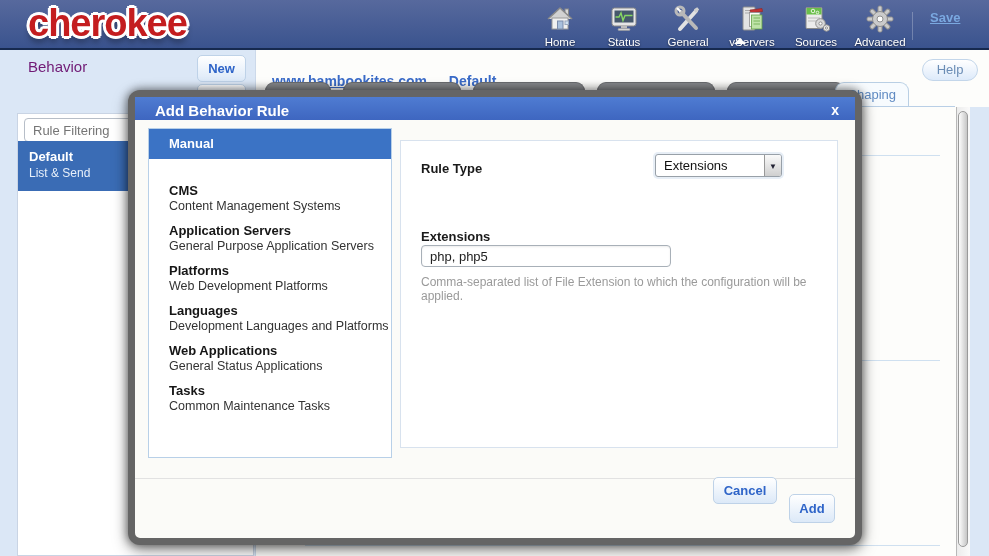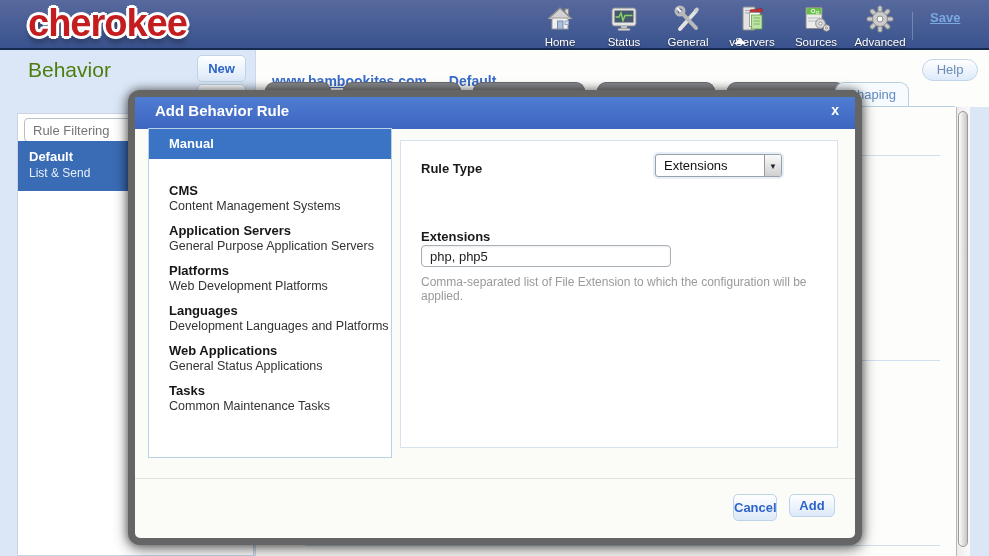--- a/index.html
+++ b/index.html
@@ -65,21 +65,21 @@
     background:linear-gradient(to right,#ececec,#fafafa); border-left:1px solid #b8b8b8;
   }
   .scroll-thumb {
     position:absolute; left:958px; top:111px; width:10px; height:436px;
     border-radius:6px; border:1px solid #9a9a9a;
     background:linear-gradient(to right,#fdfdfd,#c6c6c6);
   }
   .blue-strip { position:absolute; left:970px; top:107px; width:19px; height:449px; background:#dbe7f6; }
 
   
-  .sb-title { position:absolute; left:28px; top:58px; font-size:21px; color:#4d7c0f; }
+  .sb-title { position:absolute; left:28px; top:58px; font-size:15px; color:#701a75; }
   .btn {
     background:linear-gradient(#ffffff,#dce9f8); border:1px solid #bed2e8; border-radius:5px;
     color:#2e64c8; font-weight:bold; font-size:13px; text-align:center; cursor:pointer;
     font-family:"Liberation Sans", sans-serif;
   }
   .new-btn { position:absolute; left:197px; top:55px; width:49px; height:27px; }
   .clone-btn { position:absolute; left:197px; top:84px; width:49px; height:27px; }
   .rules-panel {
     position:absolute; left:17px; top:113px; width:237px; height:443px;
     background:#fff; border:1px solid #c9d4e4;
@@ -97,21 +97,21 @@
   .rule-selected .rtype { font-size:12px; color:#e8f0fa; margin-top:2px; }
 
   
   .modal {
     position:absolute; left:128px; top:90px; width:734px; height:455px;
     border:7px solid rgba(88,88,88,0.92); border-radius:12px;
     background:#fbfbf8; z-index:50;
     box-shadow:0 0 9px 1px rgba(0,0,0,0.45), 0 5px 16px rgba(0,0,0,0.4);
   }
   .modal-titlebar {
-    position:absolute; left:0; top:0; right:0; height:32px;
+    position:absolute; left:0; top:0; right:0; height:23px;
     background:linear-gradient(#4f7cd2,#3e66c0);
   }
   .modal-title { position:absolute; left:20px; top:0; line-height:28px; color:#fff; font-size:15px; font-weight:bold; }
   .modal-close { position:absolute; right:16px; top:5px; color:#fff; font-size:14px; font-weight:bold; cursor:pointer; }
 
   .cat-panel {
     position:absolute; left:13px; top:31px; width:244px; height:330px;
     background:#fff; border:1px solid #b8d0e8; overflow:hidden;
   }
   .cat { padding:4px 0 5px 20px; cursor:pointer; }
@@ -140,22 +140,22 @@
   .ext-label { position:absolute; left:20px; top:88px; font-size:13px; font-weight:bold; color:#1a1a1a; }
   .ext-input {
     position:absolute; left:20px; top:104px; width:250px; height:22px;
     border:1px solid #a8b0b8; border-radius:4px; padding:0 8px; font-size:13px; color:#222;
     font-family:"Liberation Sans", sans-serif; background:#fff;
     box-shadow:inset 0 1px 2px rgba(0,0,0,0.08);
   }
   .ext-help { position:absolute; left:20px; top:134px; font-size:12px; color:#9a9a9a; }
 
   .modal-sep { position:absolute; left:0; right:0; top:381px; border-top:1px solid #e2e2e2; }
-  .cancel-btn { position:absolute; right:78px; top:397px; width:44px; height:27px; }
-  .add-btn { position:absolute; right:20px; top:397px; width:46px; height:23px; }
+  .cancel-btn { position:absolute; right:78px; top:380px; width:64px; height:27px; }
+  .add-btn { position:absolute; right:20px; top:397px; width:46px; height:29px; }
 </style>
 </head>
 <body>
 
 <div class="header">
   <div class="logo">cherokee</div>
 
   <div class="nav">
     <div class="nav-item">
       <span class="ico">

